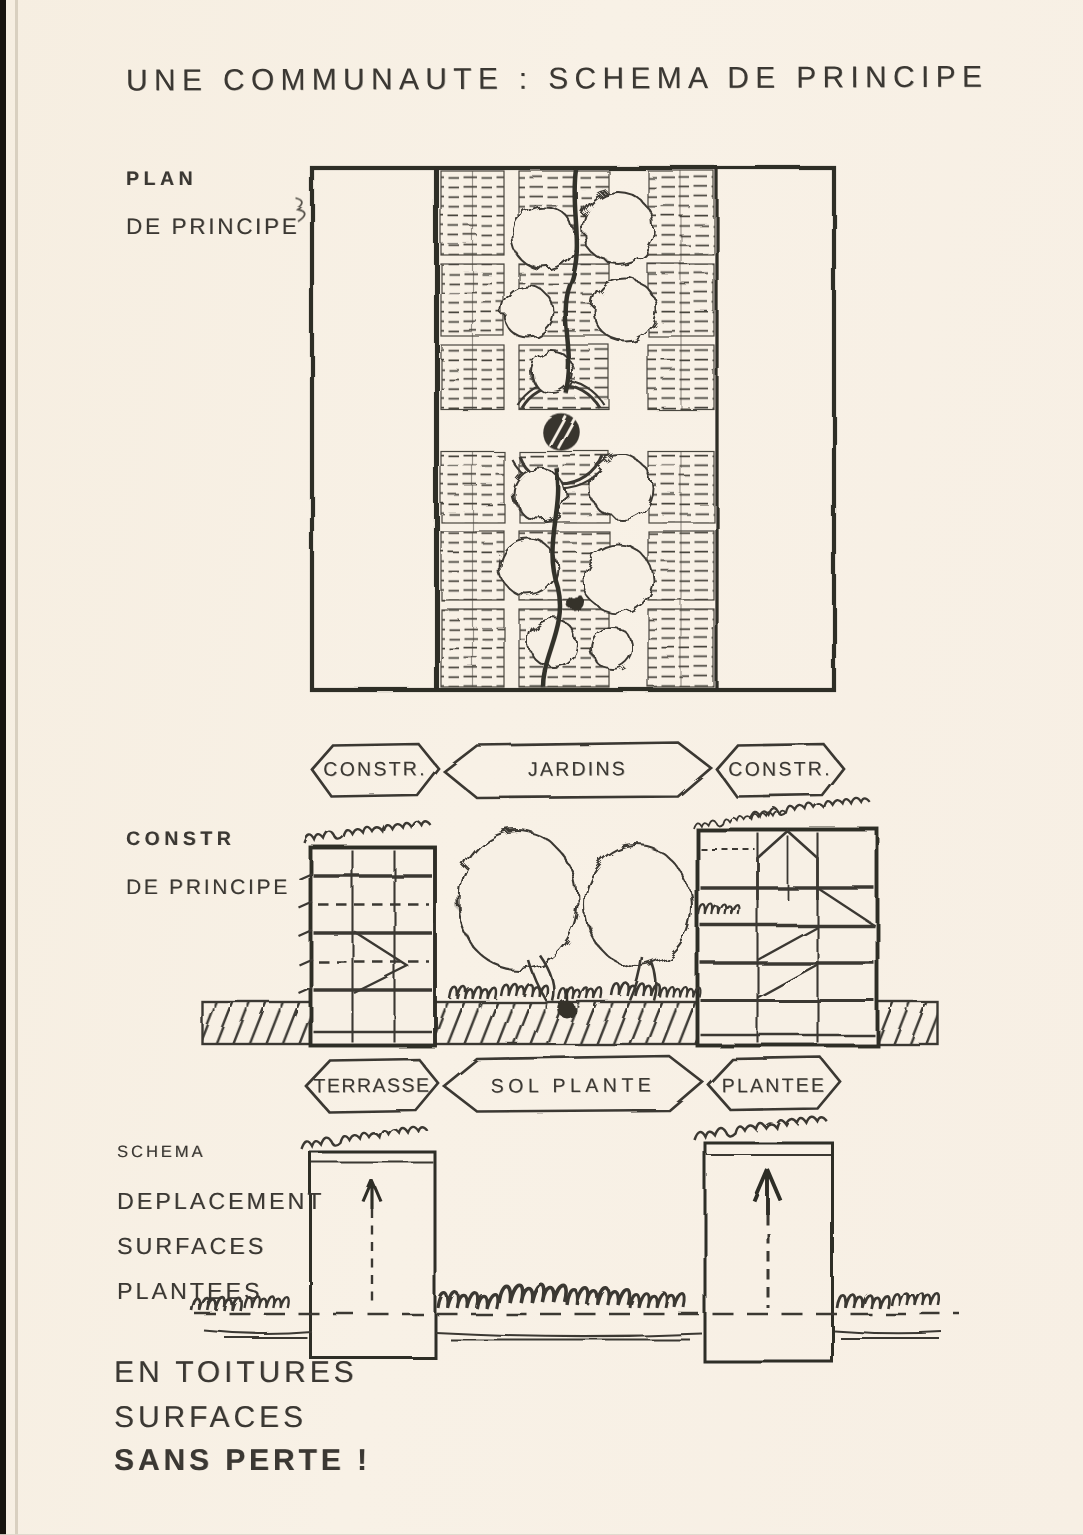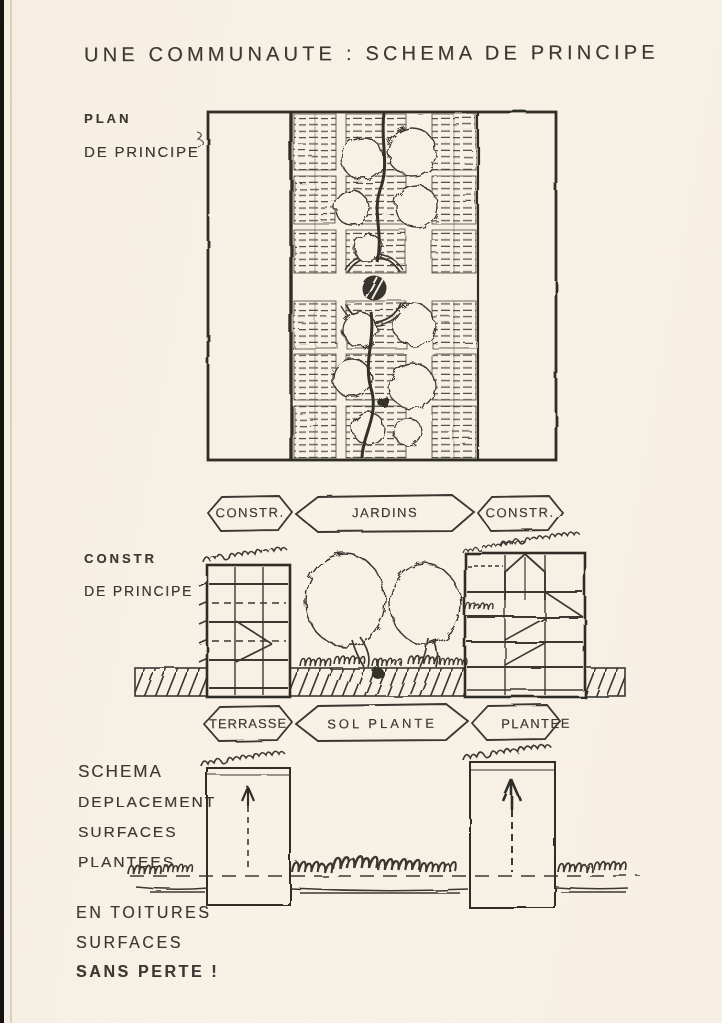--- a/index.html
+++ b/index.html
@@ -12,21 +12,21 @@
   .t{
     position:absolute;white-space:nowrap;color:#3b3833;
     font-family:"Liberation Sans",sans-serif;
     text-shadow:0.4px 0.3px 0 rgba(59,56,51,.38);
   }
   .title{font-size:20px;letter-spacing:4.2px;transform:rotate(-0.25deg);}
   .seclab1{font-size:13px;letter-spacing:3px;font-weight:bold;}
   .seclab2{font-size:15px;letter-spacing:1.8px;}
   .tagtxt{font-size:13px;letter-spacing:1.5px;text-align:center;transform:rotate(-0.4deg);}
   .schline{font-size:15.5px;letter-spacing:2px;}
-  .noteline{font-size:16px;letter-spacing:2.6px;}
+  .noteline{font-size:20px;letter-spacing:2.6px;}
   .edge-strip{position:absolute;left:0;top:0;width:4px;height:1023px;background:#17140f;}
   .edge-crease{position:absolute;left:10px;top:0;width:1.5px;height:1023px;background:#d9d0c0;}
 </style>
 </head>
 <body>
 
 <div class="page">
 
   <svg class="art" width="722" height="1023" viewBox="0 0 722 1023">
     <defs>
@@ -217,23 +217,23 @@
 
   <div class="t tagtxt" style="left:208px;top:505px;width:84px;">CONSTR.</div>
   <div class="t tagtxt" style="left:296px;top:505px;width:178px;">JARDINS</div>
   <div class="t tagtxt" style="left:478px;top:505px;width:84px;">CONSTR.</div>
 
   <div class="t seclab1" style="left:84px;top:551px;">CONSTR</div>
   <div class="t seclab2" style="left:84px;top:583px;font-size:14px;">DE PRINCIPE</div>
 
   <div class="t tagtxt" style="left:204px;top:716px;width:88px;letter-spacing:1px;">TERRASSE</div>
   <div class="t tagtxt" style="left:296px;top:716px;width:172px;letter-spacing:3px;">SOL PLANTE</div>
-  <div class="t tagtxt" style="left:492px;top:716px;width:88px;text-align:center;">PLANTEE</div>
-
-  <div class="t schline" style="left:78px;top:762px;font-size:17px;text-align:center;">SCHEMA</div>
+  <div class="t tagtxt" style="left:472px;top:716px;width:88px;text-align:center;">PLANTEE</div>
+
+  <div class="t schline" style="left:78px;top:762px;font-size:11px;text-align:center;">SCHEMA</div>
   <div class="t schline" style="left:78px;top:793px;text-align:center;">DEPLACEMENT</div>
   <div class="t schline" style="left:78px;top:823px;">SURFACES</div>
   <div class="t schline" style="left:78px;top:853px;">PLANTEES</div>
 
   <div class="t noteline" style="left:76px;top:904px;">EN TOITURES</div>
   <div class="t noteline" style="left:76px;top:934px;">SURFACES</div>
   <div class="t noteline" style="left:76px;top:963px;font-weight:bold;">SANS PERTE !</div>
 
 </div>
 

